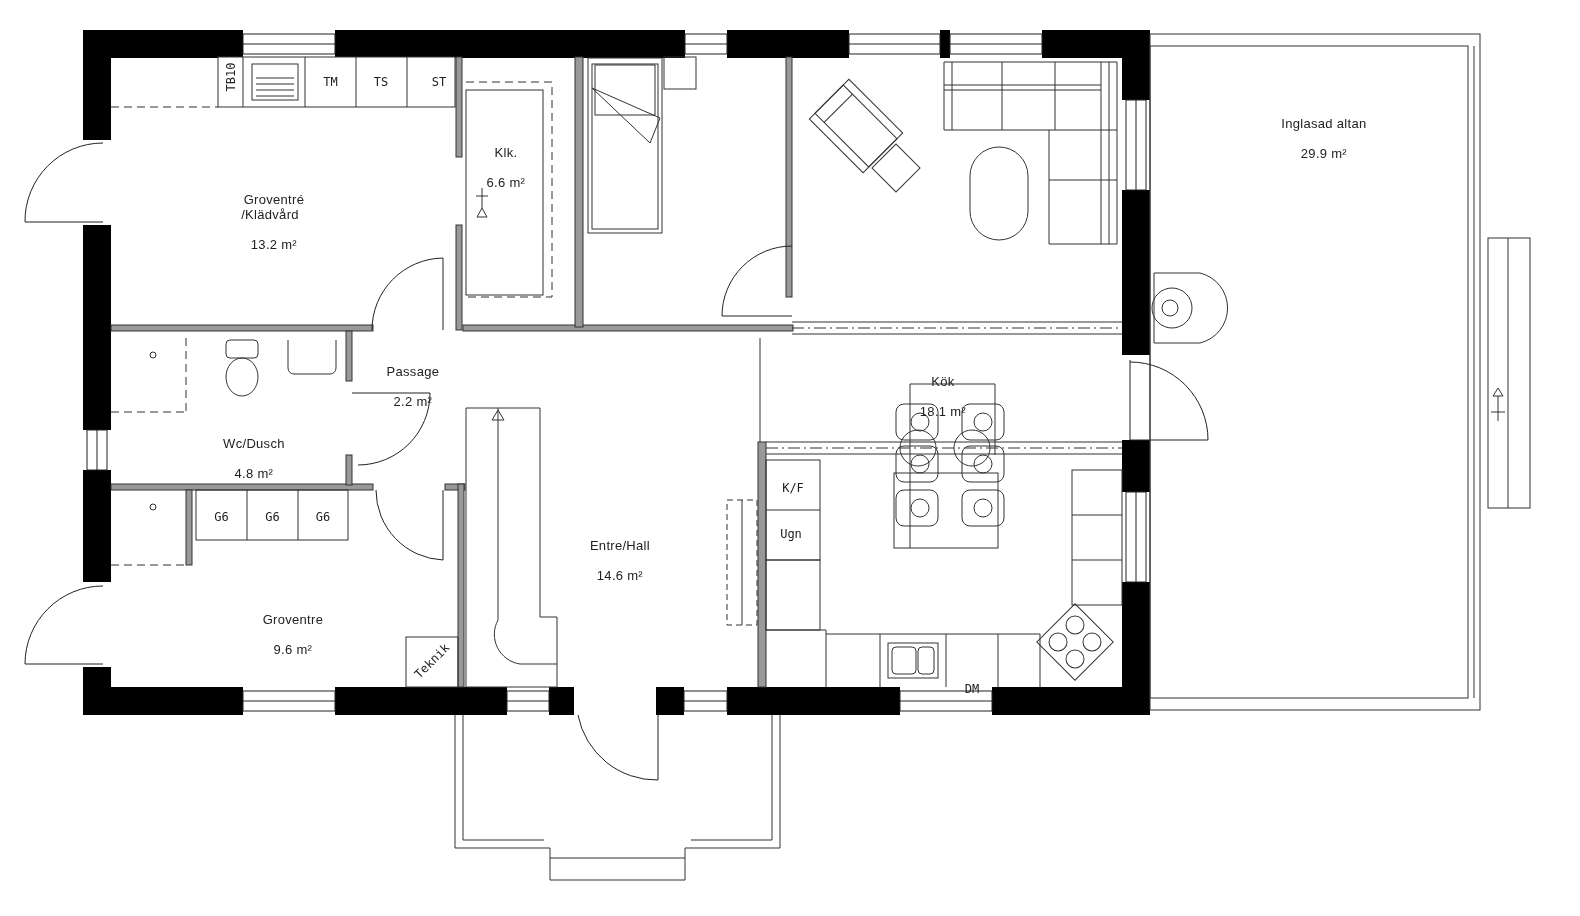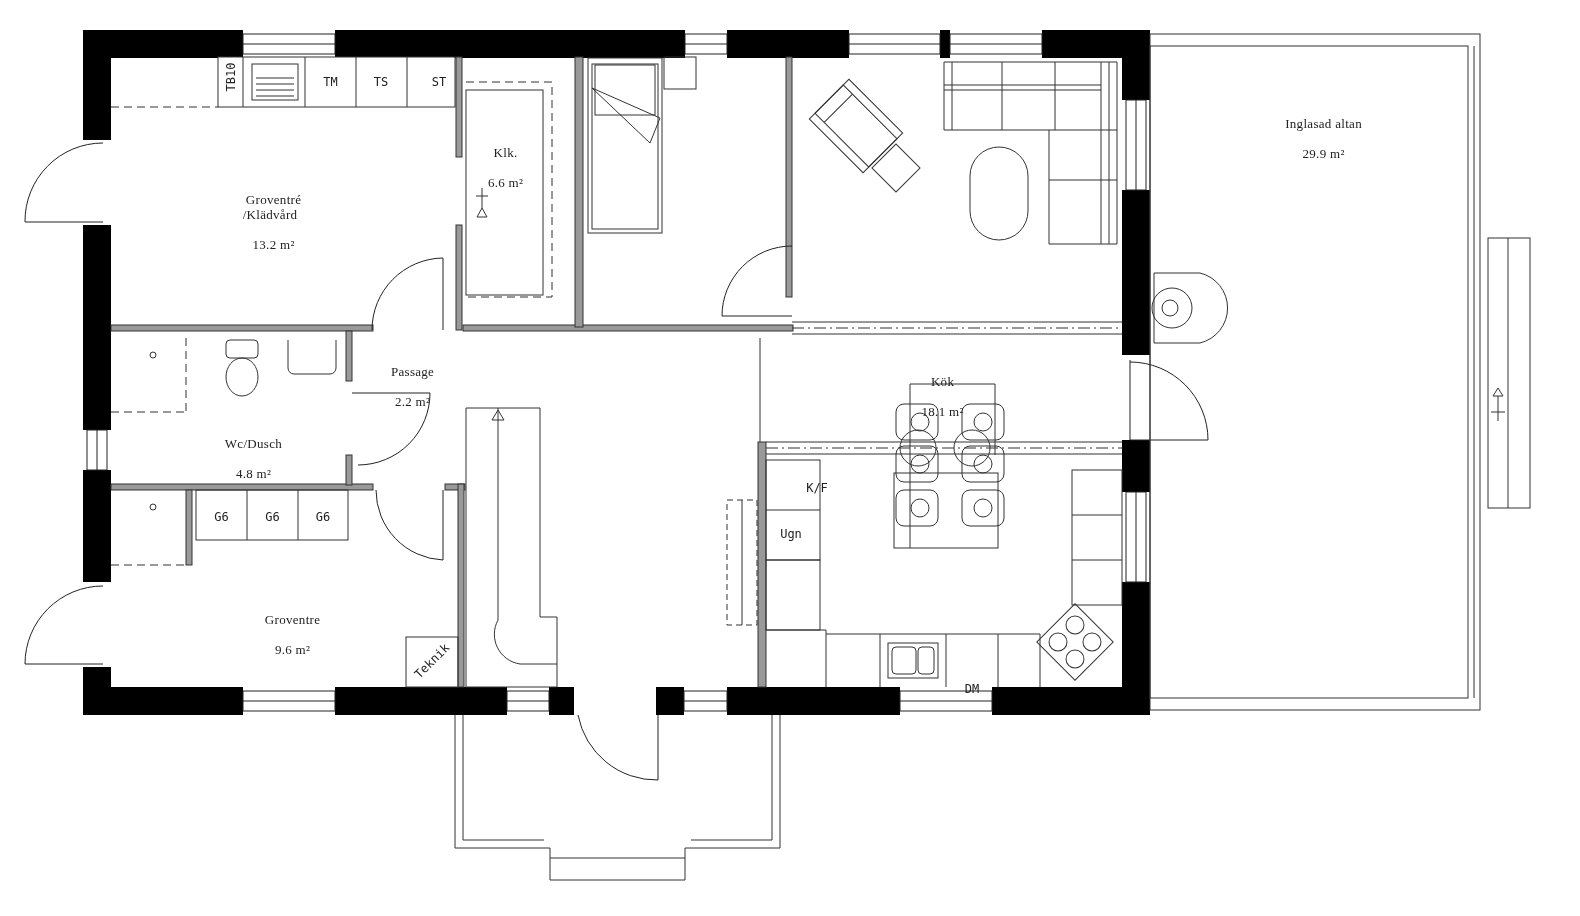--- a/index.html
+++ b/index.html
@@ -1,21 +1,21 @@
 <!DOCTYPE html>
 <html><head>
 <meta charset="utf-8">
 <style>
   html, body { margin: 0; padding: 0; background: #ffffff; }
   body { width: 1580px; height: 916px; position: relative; overflow: hidden;
          font-family: "DejaVu Sans Mono", "Liberation Mono", monospace; }
   #plan { position: absolute; left: 0; top: 0; width: 1580px; height: 916px; }
   .room-label { position: absolute; text-align: center; font-size: 13px; line-height: 15px;
                 color: #222; white-space: pre; transform: translateX(-50%);
-                font-family: Liberation Serif, serif; letter-spacing: 0.3px; }
+                font-family: Liberation Sans, sans-serif; letter-spacing: 0.3px; }
   .fixture-label { position: absolute; font-size: 12px; color: #222; text-align: center;
                    font-family: "DejaVu Sans Mono", "Liberation Mono", monospace; }
 </style>
 </head>
 <body>
 
 <div id="plan">
 <svg width="1580" height="916" viewBox="0 0 1580 916" xmlns="http://www.w3.org/2000/svg">
   <g fill="none" stroke="#222" stroke-width="1.2">
 
@@ -270,30 +270,34 @@
   <span class="area">2.2 m²</span>
 </div>
 <div class="room-label" style="left:250px;top:421px;">
   <span>Wc/Dusch</span><br>
   <span class="area">4.8 m²</span>
 </div>
 <div class="room-label" style="left:939px;top:359px;">
   <span>Kök</span><br>
   <span class="area">18.1 m²</span>
 </div>
+<div class="room-label" style="left:616px;top:523px;">
+  <span>Entre/Hall</span><br>
+  <span class="area">14.6 m²</span>
+</div>
 <div class="room-label" style="left:289px;top:597px;">
   <span>Groventre</span><br>
   <span class="area">9.6 m²</span>
 </div>
 
 
 <div class="fixture-label" style="left:218px;top:72px;width:25px;transform:rotate(-90deg);font-size:12px;">TB10</div>
 <div class="fixture-label" style="left:305px;top:75px;width:51px;">TM</div>
 <div class="fixture-label" style="left:356px;top:75px;width:50px;">TS</div>
 <div class="fixture-label" style="left:407px;top:75px;width:64px;">ST</div>
 <div class="fixture-label" style="left:196px;top:510px;width:51px;">G6</div>
 <div class="fixture-label" style="left:247px;top:510px;width:51px;">G6</div>
 <div class="fixture-label" style="left:298px;top:510px;width:50px;">G6</div>
 <div class="fixture-label" style="left:402px;top:654px;width:60px;transform:rotate(-45deg);font-size:12px;">Teknik</div>
-<div class="fixture-label" style="left:766px;top:481px;width:54px;padding-left:24px;">K/F</div>
+<div class="fixture-label" style="left:766px;top:481px;width:54px;">K/F</div>
 <div class="fixture-label" style="left:766px;top:527px;width:50px;">Ugn</div>
 <div class="fixture-label" style="left:946px;top:654px;width:52px;margin-top:28px;">DM</div>
 </div>
 
 </body></html>

